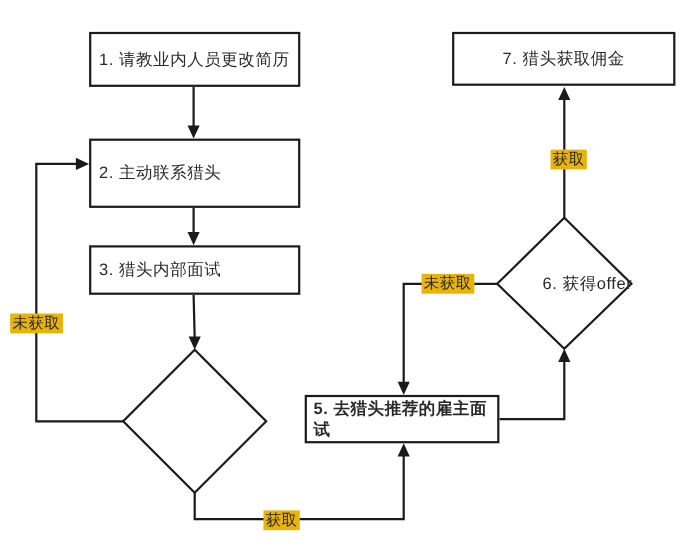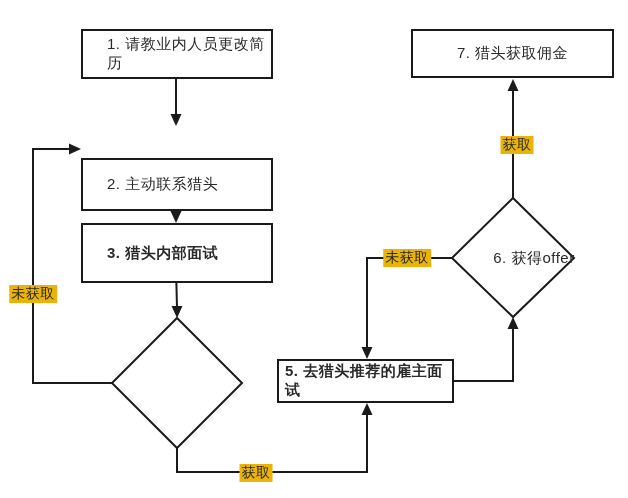--- a/index.html
+++ b/index.html
@@ -21,21 +21,21 @@
   .node-box {
     position: absolute;
     border: 2px solid #1a1a1a;
     background: #ffffff;
     display: flex;
     align-items: center;
     font-size: 15px;
     letter-spacing: 0.5px;
     color: #2a2a2a;
   }
-  .node-box.left-text { justify-content: flex-start; padding-left: 24px; }
+  .node-box.left-text { justify-content: flex-start; padding-left: 7px; }
   .node-box.center-text { justify-content: center; }
   .diamond-label {
     position: absolute;
     text-align: center;
     font-size: 15px;
     letter-spacing: 0.5px;
     color: #2a2a2a;
   }
   .edge-label {
     position: absolute;
@@ -101,23 +101,23 @@
       <polygon points="513,79 507.5,91 518.5,91"></polygon>
     </g>
     <g stroke="#1a1a1a" stroke-width="2" fill="#ffffff">
       <polygon points="177,318 242,383 177,448 112,383"></polygon>
       <polygon points="513,198 574,258 513,317 452,258"></polygon>
     </g>
   </svg>
 
   <div class="node-box left-text" style="left:81px; top:29px; width:192px; height:50px;">1. 请教业内人员更改简历</div>
 
-  <div class="node-box left-text" style="left:81px; top:126px; width:192px; height:53px;margin-top:32px;">2. 主动联系猎头</div>
+  <div class="node-box left-text" style="left:81px; top:126px; width:192px; height:63px;">2. 主动联系猎头</div>
 
-  <div class="node-box left-text" style="left:81px; top:223px; width:192px; height:60px;font-weight:bold;">3. 猎头内部面试</div>
+  <div class="node-box left-text" style="left:81px; top:223px; width:192px; height:45px;">3. 猎头内部面试</div>
 
   <div class="node-box left-text" style="left:277px; top:359px; width:177px; height:44px; padding-left:6px;font-weight:bold;">5. 去猎头推荐的雇主面试</div>
 
   <div class="node-box center-text" style="left:411px; top:29px; width:203px; height:49px;">7. 猎头获取佣金</div>
 
 
   <div class="diamond-label" style="left:473px; top:249px; width:122px;">6. 获得offer</div>
 
   <div class="edge-label" style="left:33px; top:294px;">未获取</div>
 

